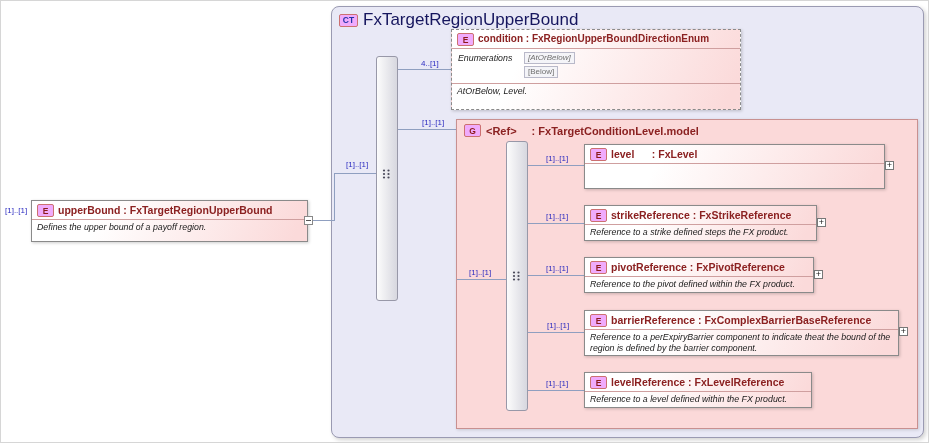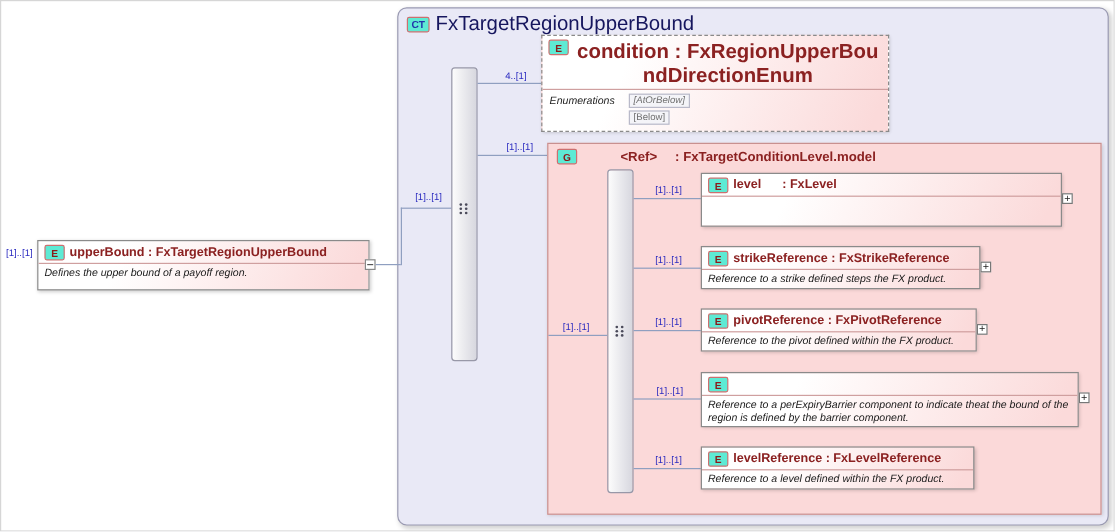--- a/index.html
+++ b/index.html
@@ -10,46 +10,46 @@
             border:1px solid #d6d6d6; overflow:hidden; }
 
   
   .ct-container { position:absolute; background:#e9e9f6; border:1px solid #9a9ab2;
                   border-radius:8px; box-shadow:2px 2px 4px rgba(0,0,0,.18); }
   .ct-header { position:absolute; display:flex; align-items:center; gap:5px; }
   .ct-title { font-size:17px; font-weight:normal; color:#16165e;text-align:center; }
 
   
   .badge { display:flex; align-items:center; justify-content:center; flex:0 0 auto;
-           width:17px; height:13px; background:#5eead4; border:1px solid #cc7070;
+           width:17px; height:13px; background:#f0abfc; border:1px solid #cc7070;
            border-radius:2px; font-size:8.5px; font-weight:bold; color:#8b1a1a; }
   .badge.ct { color:#2233aa; width:19px; }
 
   
   .el-box { position:absolute; background:linear-gradient(115deg,#ffffff 25%,#fbdada 95%);
             border:1px solid #8a8a8a; box-shadow:1px 1px 3px rgba(0,0,0,.2); overflow:hidden; }
   .el-box.dashed { border-style:dashed; }
   .el-head { display:flex; align-items:flex-start; gap:4px; padding:3px 5px 2px;
              border-bottom:1px solid #cf9f9f; }
   .el-title { font-size:10.5px; font-weight:bold; color:#8b2121; white-space:pre-wrap; line-height:1.15; }
-  .el-title.hard { word-break:break-all; font-size:17px;text-align:center; }
+  .el-title.hard { word-break:break-all; font-size:10px; }
   .el-ann { padding:2px 5px; font-size:8.8px; font-style:italic; color:#1a1a1a; line-height:1.2; }
 
   
   .enum-row { display:flex; padding:3px 6px; gap:10px; border-bottom:1px solid #cf9f9f;
               align-items:flex-start; }
   .enum-label { font-size:8.8px; font-style:italic; color:#222; width:56px; flex:0 0 auto; padding-top:1px; }
   .chip { width:max-content; font-size:8px; color:#707070; background:#f4f4f8;
           border:1px solid #b9b9c9; padding:0 3px; margin-bottom:2px; line-height:10px; }
 
   
   .group-box { position:absolute; background:#fbd9d9; border:1px solid #c89090;
                box-shadow:1px 1px 3px rgba(0,0,0,.15); }
   .group-header { position:absolute; display:flex; align-items:center; gap:5px; }
-  .group-title { font-size:11px; font-weight:bold; color:#8b2121;margin-left:31px; }
+  .group-title { font-size:11px; font-weight:bold; color:#8b2121; }
   .group-title.type { margin-left:10px; }
 
   
   .compositor { position:absolute; width:22px;
                 background:linear-gradient(to right,#fcfcfc,#d7d7df);
                 border:1px solid #9898a8; border-radius:3px; }
   .comp-icon { position:absolute; }
 
   
   .hline { position:absolute; height:1px; background:#8f9fc0; }
@@ -174,20 +174,21 @@
     </div>
     <div class="el-ann">Reference to the pivot defined within the FX product.</div>
   </div>
   <div class="plus" style="left:813px; top:269px;">+</div>
 
   <div class="hline" style="left:527px; top:331px; width:56px;"></div>
   <span class="card" style="left:546px; top:320px;">[1]..[1]</span>
   <div class="el-box" style="left:583px; top:309px; width:315px; height:46px;">
     <div class="el-head">
       <span class="badge">E</span>
+      <span class="el-title">barrierReference : FxComplexBarrierBaseReference</span>
     </div>
     <div class="el-ann">Reference to a perExpiryBarrier component to indicate theat the bound of the region is defined by the barrier component.</div>
   </div>
   <div class="plus" style="left:898px; top:326px;">+</div>
 
   <div class="hline" style="left:527px; top:389px; width:56px;"></div>
   <span class="card" style="left:545px; top:378px;">[1]..[1]</span>
   <div class="el-box" style="left:583px; top:371px; width:228px; height:36px;">
     <div class="el-head">
       <span class="badge">E</span>

